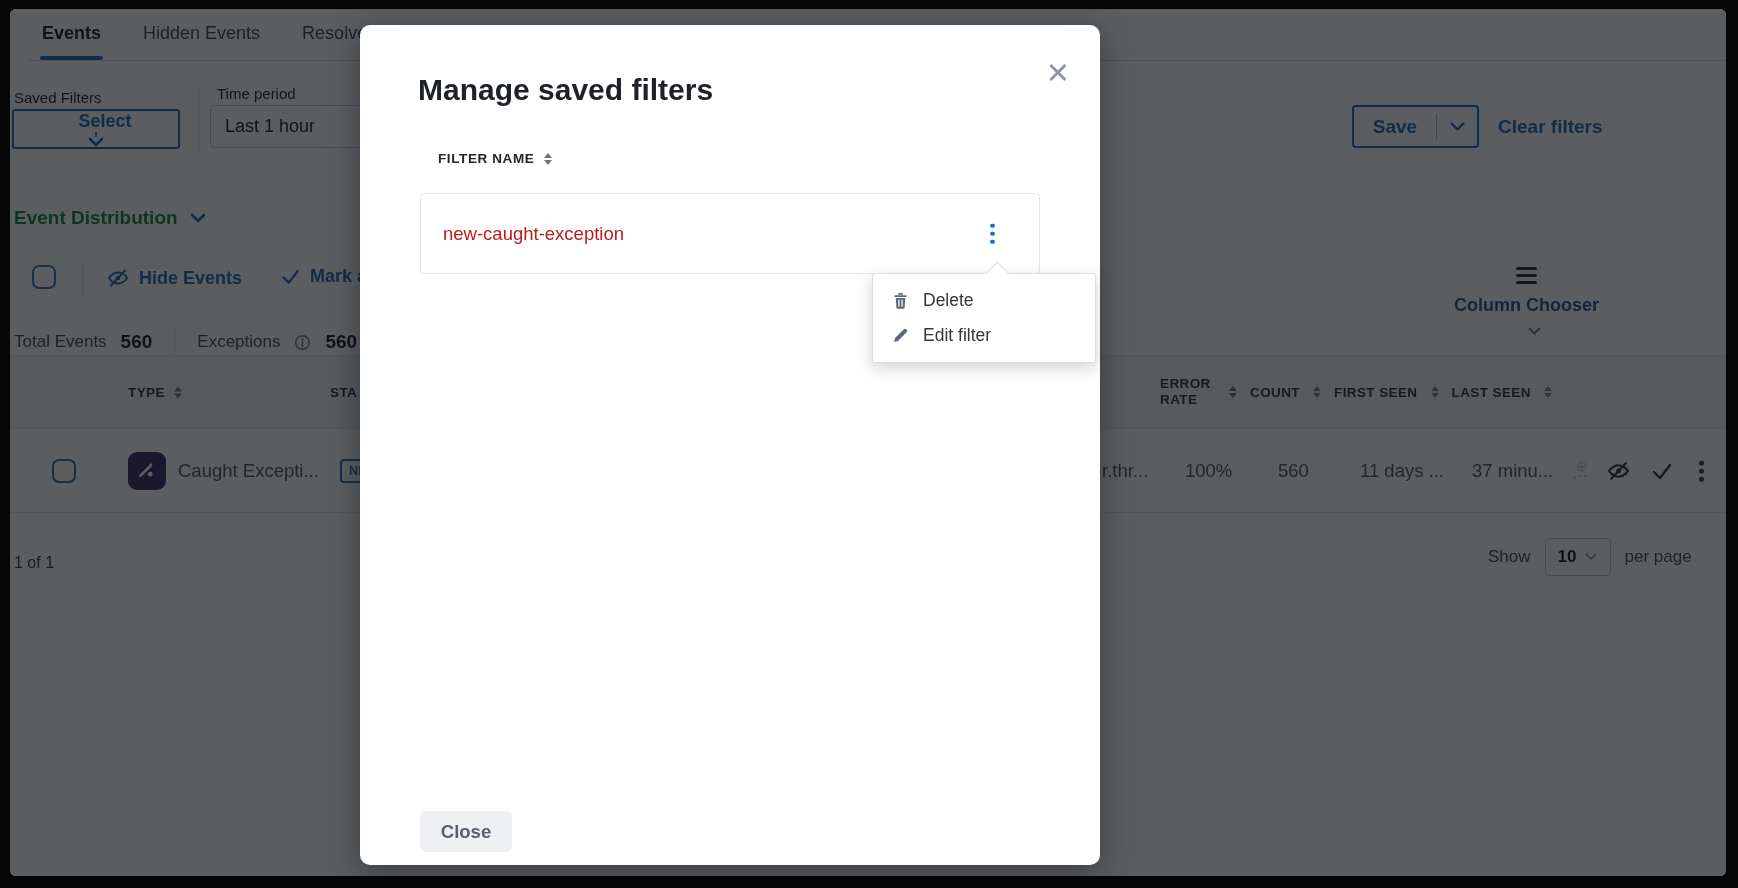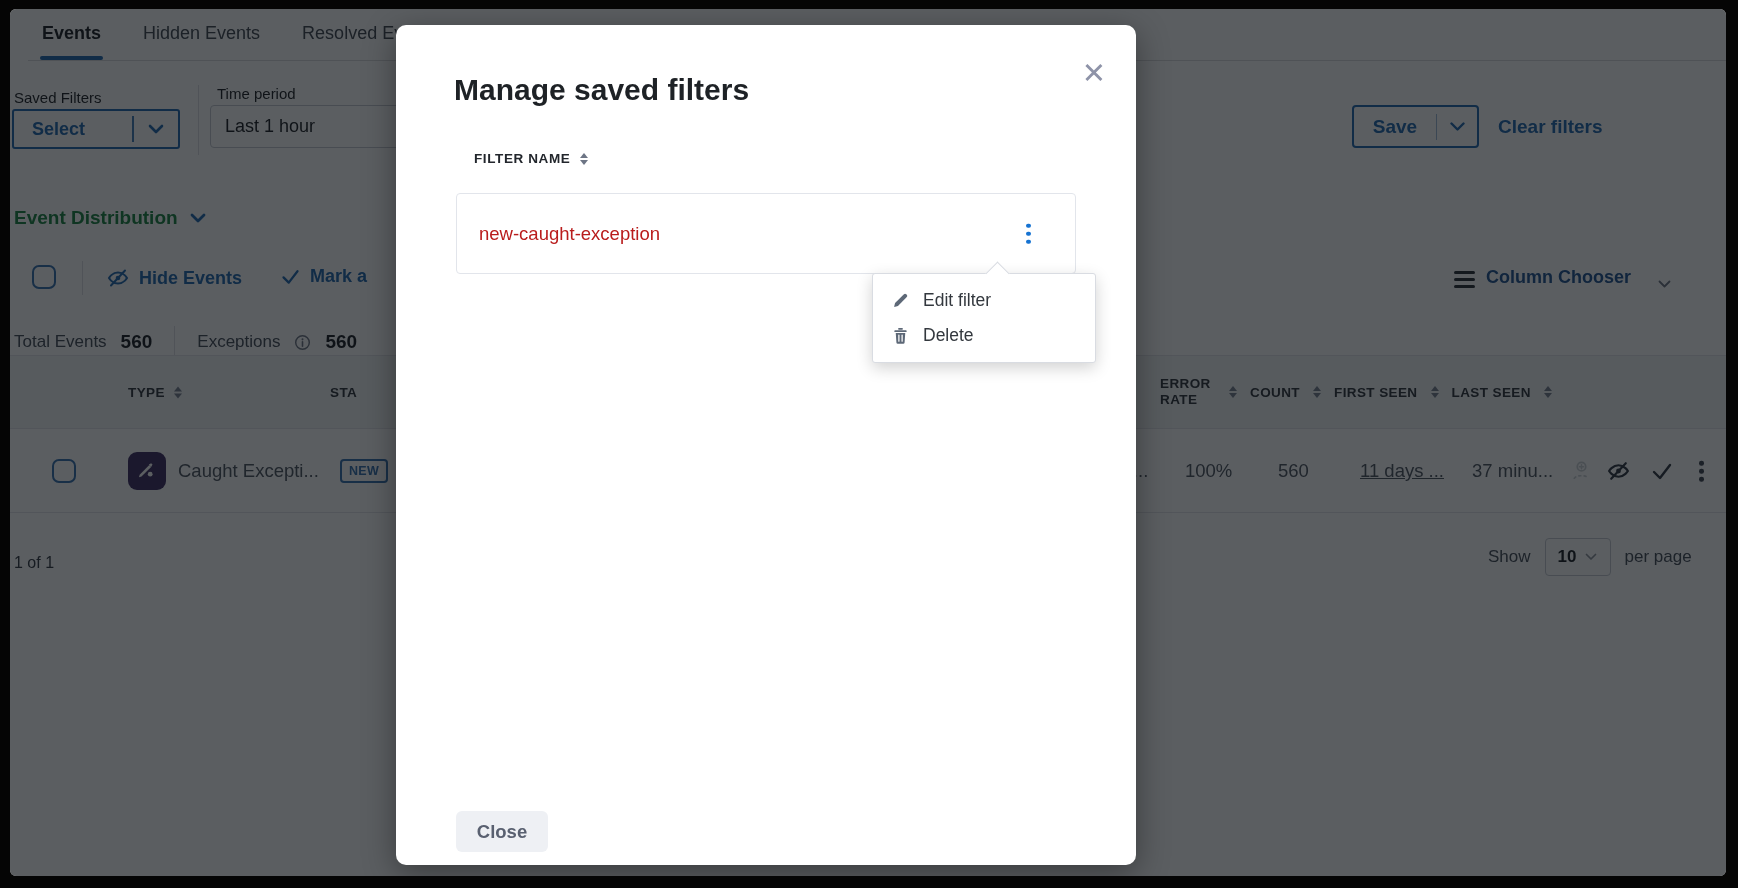--- a/index.html
+++ b/index.html
@@ -8,41 +8,41 @@
   #page { position:relative; width:1716px; height:867px; background:#ffffff; border-radius:6px; overflow:hidden; }
 
   
   .tabstrip { position:absolute; left:0; top:0; width:100%; height:52px; border-bottom:1px solid #d8dade; display:flex; align-items:flex-start; padding:10px 0 0 12px; gap:38px;margin-left:18px; }
   .tab { position:relative; font-size:18px; color:#3c434d; padding:4px 2px 16px; cursor:pointer; }
   .tab.active { color:#14181d; font-weight:bold; }
   .tab.active::after { content:""; position:absolute; left:0; right:0; bottom:0; height:4px; border-radius:3px; background:#1b64ad; }
 
   
   .flabel { position:absolute; font-size:15px; color:#15181c; }
-  .select-btn { position:absolute; left:2px; top:100px; width:168px; height:40px; border:2px solid #1b64ad; border-radius:3px; display:flex; align-items:center; cursor:pointer; background:#fff; }
+  .select-btn { position:absolute; left:2px; top:100px; width:168px; height:40px; border:2px solid #1b64ad; border-radius:3px; display:flex; align-items:center; cursor:pointer; background:#fff;flex-direction:column; }
   .select-btn .txt { font-size:18px; font-weight:bold; color:#1b64ad; padding-left:18px; flex:1; }
   .select-btn .sep { width:2px; height:26px; background:#1b64ad; opacity:.85; }
   .select-btn .chev { width:44px; display:flex; justify-content:center; }
   .vdiv { position:absolute; width:1px; background:#dcdee3; }
   .time-select { position:absolute; left:200px; top:96px; width:205px; height:43px; border:1px solid #c4c8d0; border-radius:4px; background:#fff; display:flex; align-items:center; padding-left:14px; font-size:18px; color:#15181c; cursor:pointer; }
   .search-box { position:absolute; left:1098px; top:98px; width:214px; height:41px; border:1px solid #c4c8d0; border-radius:4px; background:#fff; display:flex; align-items:center; padding:0 10px; gap:9px; }
   .search-box input { border:none; outline:none; flex:1; font-size:17px; color:#30363e; font-family:"Liberation Sans",sans-serif; background:transparent; }
   .search-box input::placeholder { color:#9aa0a9; }
   .save-btn { position:absolute; left:1342px; top:96px; width:127px; height:43px; border:2px solid #1b64ad; border-radius:4px; display:flex; align-items:center; background:#fff; cursor:pointer; }
   .save-btn .txt { flex:1; text-align:center; font-size:19px; font-weight:bold; color:#1b64ad; }
   .save-btn .sep { width:1px; height:26px; background:#9db9d6; }
   .save-btn .chev { width:40px; display:flex; justify-content:center; }
   .clear-link { position:absolute; left:1488px; top:107px; font-size:19px; font-weight:bold; color:#1b64ad; cursor:pointer; }
 
   
   .section-title { position:absolute; left:4px; top:198px; display:flex; align-items:center; gap:12px; font-size:19px; font-weight:bold; color:#15803d; cursor:pointer; }
   .checkbox { width:24px; height:24px; border:2px solid #2f6cad; border-radius:7px; background:#fff; cursor:pointer; }
   .toolbar-cb { position:absolute; left:22px; top:256px; }
   .tool-item { position:absolute; display:flex; align-items:center; gap:9px; cursor:pointer; font-size:18px; font-weight:bold; color:#1b64ad; }
-  .colchooser { position:absolute; left:1444px; top:258px; display:flex; align-items:flex-end; gap:11px; cursor:pointer; }
+  .colchooser { position:absolute; left:1444px; top:258px; display:flex; align-items:center; gap:11px; cursor:pointer;flex-direction:column; }
   .colchooser .label { font-size:18px; font-weight:bold; color:#1b4f8f; }
   .burger { display:flex; flex-direction:column; gap:4px; }
   .burger i { width:21px; height:3px; border-radius:2px; background:#232931; }
 
   .stats { position:absolute; left:4px; top:317px; display:flex; align-items:center; gap:14px; font-size:17px; color:#3f4753; }
   .stats b { font-size:19px; color:#14181d; }
   .stats .sep { width:1px; height:32px; background:#dcdee3; margin:0 8px; }
 
   
   .thead { position:absolute; left:0; top:346px; width:100%; height:74px; background:#f3f4f6; border-top:1px solid #e2e4e8; border-bottom:1px solid #e2e4e8; }
@@ -66,21 +66,21 @@
   .kebab.blue i { background:#1673d2; }
 
   
   .pageinfo { position:absolute; left:4px; top:545px; font-size:16px; color:#2c323b; }
   .pagesize { position:absolute; left:1478px; top:529px; display:flex; align-items:center; gap:14px; font-size:17px; color:#3f4753; }
   .pagesize .box { width:66px; height:38px; border:1px solid #c4c8d0; border-radius:4px; display:flex; align-items:center; justify-content:center; gap:9px; cursor:pointer; background:#fff; }
   .pagesize .box b { font-size:17px; color:#14181d; }
 
   
   .dim { position:absolute; inset:0; background:rgba(14,17,22,0.68); z-index:50; }
-  .modal { position:absolute; left:350px; top:16px; width:740px; height:840px; background:#fff; border-radius:10px; box-shadow:0 8px 32px rgba(0,0,0,.38); z-index:60;margin-left:36px; }
+  .modal { position:absolute; left:350px; top:16px; width:740px; height:840px; background:#fff; border-radius:10px; box-shadow:0 8px 32px rgba(0,0,0,.38); z-index:60; }
   .modal .title { position:absolute; left:58px; top:48px; font-size:30px; font-weight:bold; color:#1e2226; }
   .modal .close-x { position:absolute; right:30px; top:34px; font-size:29px; color:#8e93a8; cursor:pointer; line-height:1; font-weight:normal; }
   .modal .colhead { position:absolute; left:78px; top:126px; display:flex; align-items:center; gap:10px; cursor:pointer; }
   .modal .colhead .th { letter-spacing:.6px; color:#22262c; }
   .modal .colhead .sort .up { border-bottom-color:#6d7585; }
   .modal .colhead .sort .dn { border-top-color:#6d7585; }
   .fcard { position:absolute; left:60px; top:168px; width:620px; height:81px; border:1px solid #e2e5eb; border-radius:4px; background:#fff; }
   .fcard .fname { position:absolute; left:22px; top:50%; transform:translateY(-50%); font-size:18.5px; color:#b91c1c; }
   .fcard .kebab { position:absolute; left:566px; top:50%; transform:translateY(-50%); }
   .close-btn { position:absolute; left:60px; top:786px; width:92px; height:41px; background:#eef0f4; border:none; border-radius:6px; font-size:18.5px; font-weight:bold; color:#596070; cursor:pointer; font-family:"Liberation Sans",sans-serif; }
@@ -229,21 +229,21 @@
             <path d="M6 18L16.5 7.5l-2-2L4 16l-.8 2.8L6 18z" fill="#ffffff"></path>
             <path d="M14 5l2.5-1.5L18 5l-1.5 2.5z" fill="#ffffff"></path>
             <circle cx="15.5" cy="15.5" r="2.6" fill="#ffffff"></circle>
           </svg>
       </div>
       <span class="cell" style="left:168px;">Caught Excepti...</span>
       <span class="badge">NEW</span>
       <span class="cell" style="left:1092px;">r.thr...</span>
       <span class="cell" style="left:1175px;">100%</span>
       <span class="cell" style="left:1268px;">560</span>
-      <span class="cell" style="left:1350px;text-decoration:underline;">11 days ...</span>
+      <span class="cell" style="left:1350px;">11 days ...</span>
       <span class="cell" style="left:1462px;">37 minu...</span>
       <span class="row-ic" style="left:1560px; opacity:.5;">
         <svg width="23" height="23" viewBox="0 0 24 24">
             <circle cx="12" cy="7.5" r="4.4" fill="none" stroke="#98a0ab" stroke-width="1.8"></circle>
             <path d="M12 5.4v4.2M9.9 7.5h4.2" stroke="#98a0ab" stroke-width="1.6" stroke-linecap="round"></path>
             <path d="M4.5 19.5c2.5-3.4 12.5-3.4 15 0" fill="none" stroke="#98a0ab" stroke-width="1.8" stroke-dasharray="2 3.4" stroke-linecap="round"></path>
           </svg>
       </span>
       <span class="row-ic" style="left:1596px;">
         <svg width="25" height="25" viewBox="0 0 24 24">
@@ -298,32 +298,32 @@
             <i></i>
           </span>
       </div>
       <button class="close-btn">Close</button>
     </div>
 
     <div class="menu">
       <div class="item">
         <span style="display:flex;">
           <svg width="19" height="19" viewBox="0 0 20 20">
-              <path d="M3.2 16.8l1.1-4.1L13.6 3.4a1.7 1.7 0 0 1 2.4 0l.6.6a1.7 1.7 0 0 1 0 2.4l-9.3 9.3-4.1 1.1z" fill="#5d6877"></path>
-            </svg>
-        </span>
-        <span>Edit filter</span>
-      </div>
-      <div class="item">
-        <span style="display:flex;">
-          <svg width="19" height="19" viewBox="0 0 20 20">
               <rect x="3.5" y="4.4" width="13" height="1.9" rx="0.9" fill="#5d6877"></rect>
               <rect x="7.5" y="2.2" width="5" height="1.7" rx="0.8" fill="#5d6877"></rect>
               <path d="M5 7.4h10l-.7 10a1.4 1.4 0 0 1-1.4 1.3H7.1a1.4 1.4 0 0 1-1.4-1.3L5 7.4z" fill="#5d6877"></path>
               <path d="M8.3 9.5v6.5M11.7 9.5v6.5" stroke="#ffffff" stroke-width="1.3" stroke-linecap="round"></path>
             </svg>
         </span>
         <span>Delete</span>
       </div>
+      <div class="item">
+        <span style="display:flex;">
+          <svg width="19" height="19" viewBox="0 0 20 20">
+              <path d="M3.2 16.8l1.1-4.1L13.6 3.4a1.7 1.7 0 0 1 2.4 0l.6.6a1.7 1.7 0 0 1 0 2.4l-9.3 9.3-4.1 1.1z" fill="#5d6877"></path>
+            </svg>
+        </span>
+        <span>Edit filter</span>
+      </div>
     </div>
 
   </div>
 </div>
 
 </body></html>

